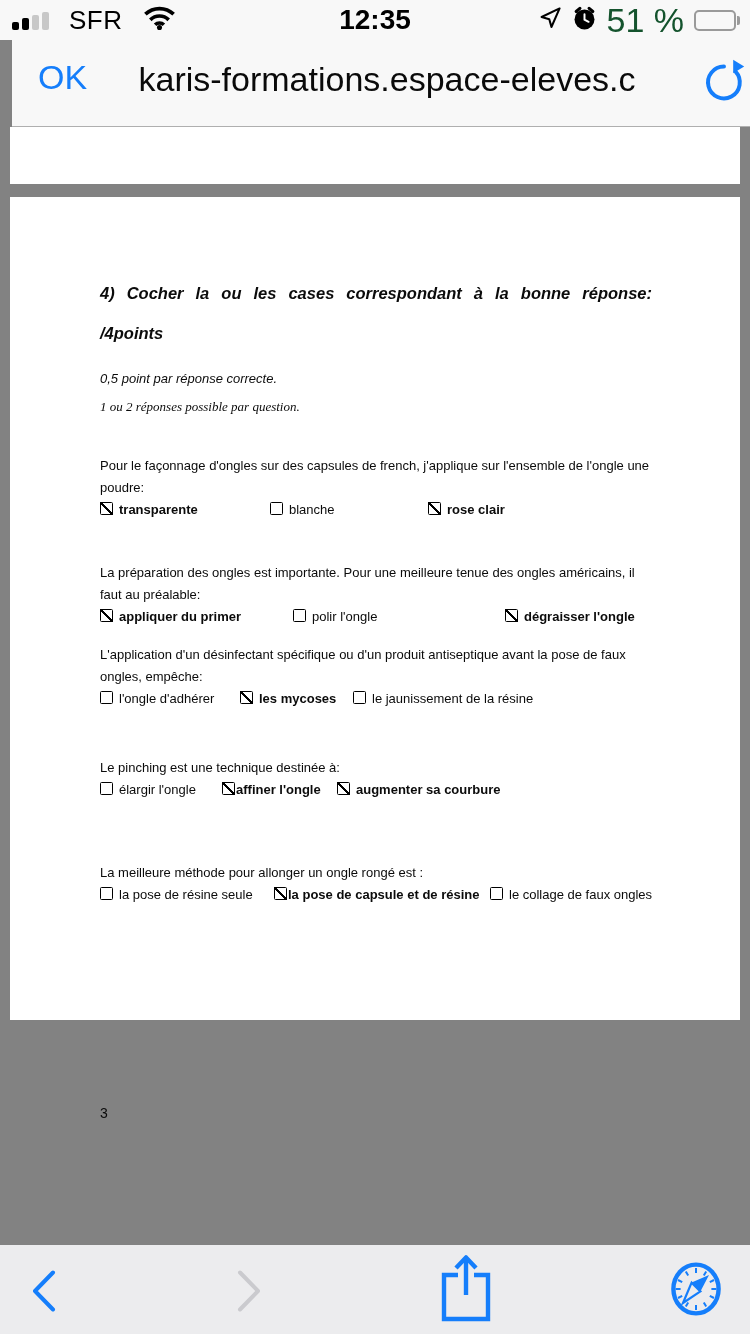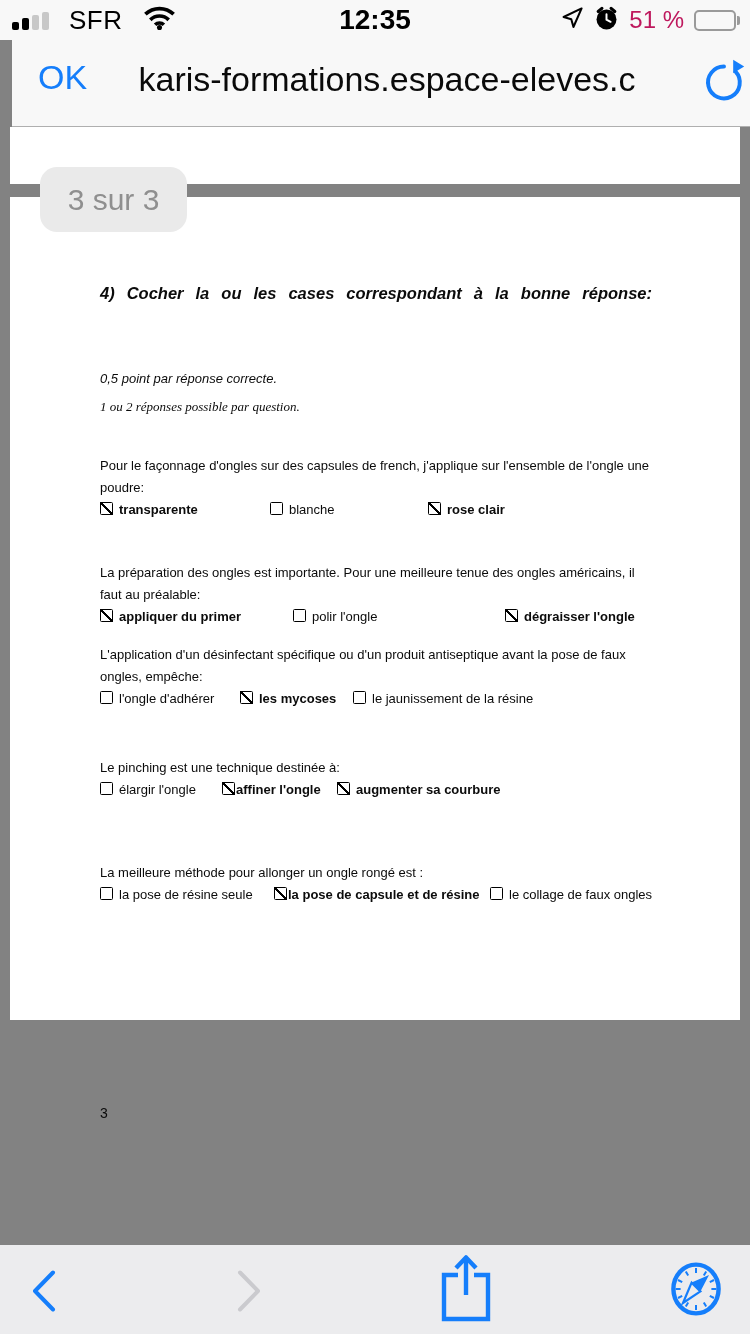--- a/index.html
+++ b/index.html
@@ -10,21 +10,21 @@
   .sb-left{position:absolute;left:12px;top:0;height:40px;display:flex;align-items:center;gap:20px;}
   .signal{display:flex;align-items:flex-end;gap:3px;height:20px;}
   .signal span{width:7px;border-radius:2px;}
   .signal .b1{height:8px;background:#000;}
   .signal .b2{height:12px;background:#000;}
   .signal .b3{height:15px;background:#C8C8C8;}
   .signal .b4{height:18px;background:#C8C8C8;}
   .carrier{font-size:26px;color:#000;letter-spacing:.5px;}
   .sb-time{position:absolute;left:0;width:750px;text-align:center;font-size:28px;font-weight:600;color:#000;}
   .sb-right{position:absolute;right:10px;top:0;height:40px;display:flex;align-items:center;gap:10px;}
-  .batt-pct{font-size:24px;color:#be185d;}
+  .batt-pct{font-size:34px;color:#14532d;}
   .battery{display:flex;align-items:center;}
   .batt-body{width:42px;height:21px;border:2px solid #9A9A9A;border-radius:5px;padding:1.5px;box-sizing:border-box;}
   .batt-fill{width:55%;height:100%;background:#000;border-radius:2px;}
   .batt-nub{width:3px;height:9px;background:#9A9A9A;border-radius:0 2px 2px 0;margin-left:1px;}
 
   
   .url-bar{position:absolute;top:40px;left:12px;width:750px;height:87px;background:#F8F8F8;border-bottom:1px solid #AFAFAF;box-sizing:border-box;padding-left:32px;}
   .ok-btn{position:absolute;left:26px;top:18px;font-size:34px;color:#157EFB;background:none;border:none;padding:0;font-family:"Liberation Sans",sans-serif;}
   .url-text{position:absolute;left:0;width:750px;top:20px;text-align:center;font-size:34px;font-weight:500;
     background:linear-gradient(90deg,#0a0a0a 88%,#b9b9b9 100%);-webkit-background-clip:text;background-clip:text;color:transparent;
@@ -119,28 +119,28 @@
   <div class="url-text">karis-formations.espace-eleves.c</div>
   <button class="reload">
     <svg width="44" height="48" viewBox="0 0 36 38">
       <path d="M18 8 A 13 13 0 1 0 27.5 12.2" fill="none" stroke="#157EFB" stroke-width="3.2" stroke-linecap="round"></path>
       <polygon points="25.5,2.5 25.5,13.5 34.5,8" fill="#157EFB"></polygon>
     </svg>
   </button>
 </div>
 
 <div class="pdf-scroll">
-  <div class="page-badge">3 sur 3</div>
   <div class="page page2"></div>
   <div class="page-gap"></div>
   <div class="page page3">
     <div class="doc">
 
       <div class="abs title">
         <div class="title-l1">4) Cocher la ou les cases correspondant à la bonne réponse:</div>
+        <div>/4points</div>
       </div>
 
       <div class="abs note1">0,5 point par réponse correcte.</div>
       <div class="abs note2">1 ou 2 réponses possible par question.</div>
 
       <div class="abs q q1">
         <div>Pour le façonnage d'ongles sur des capsules de french, j'applique sur l'ensemble de l'ongle une poudre:</div>
         <div class="opts">
           <span class="opt"><span class="cb checked"></span><span class="lab bold">transparente</span></span>
           <span class="opt"><span class="cb"></span><span class="lab">blanche</span></span>

